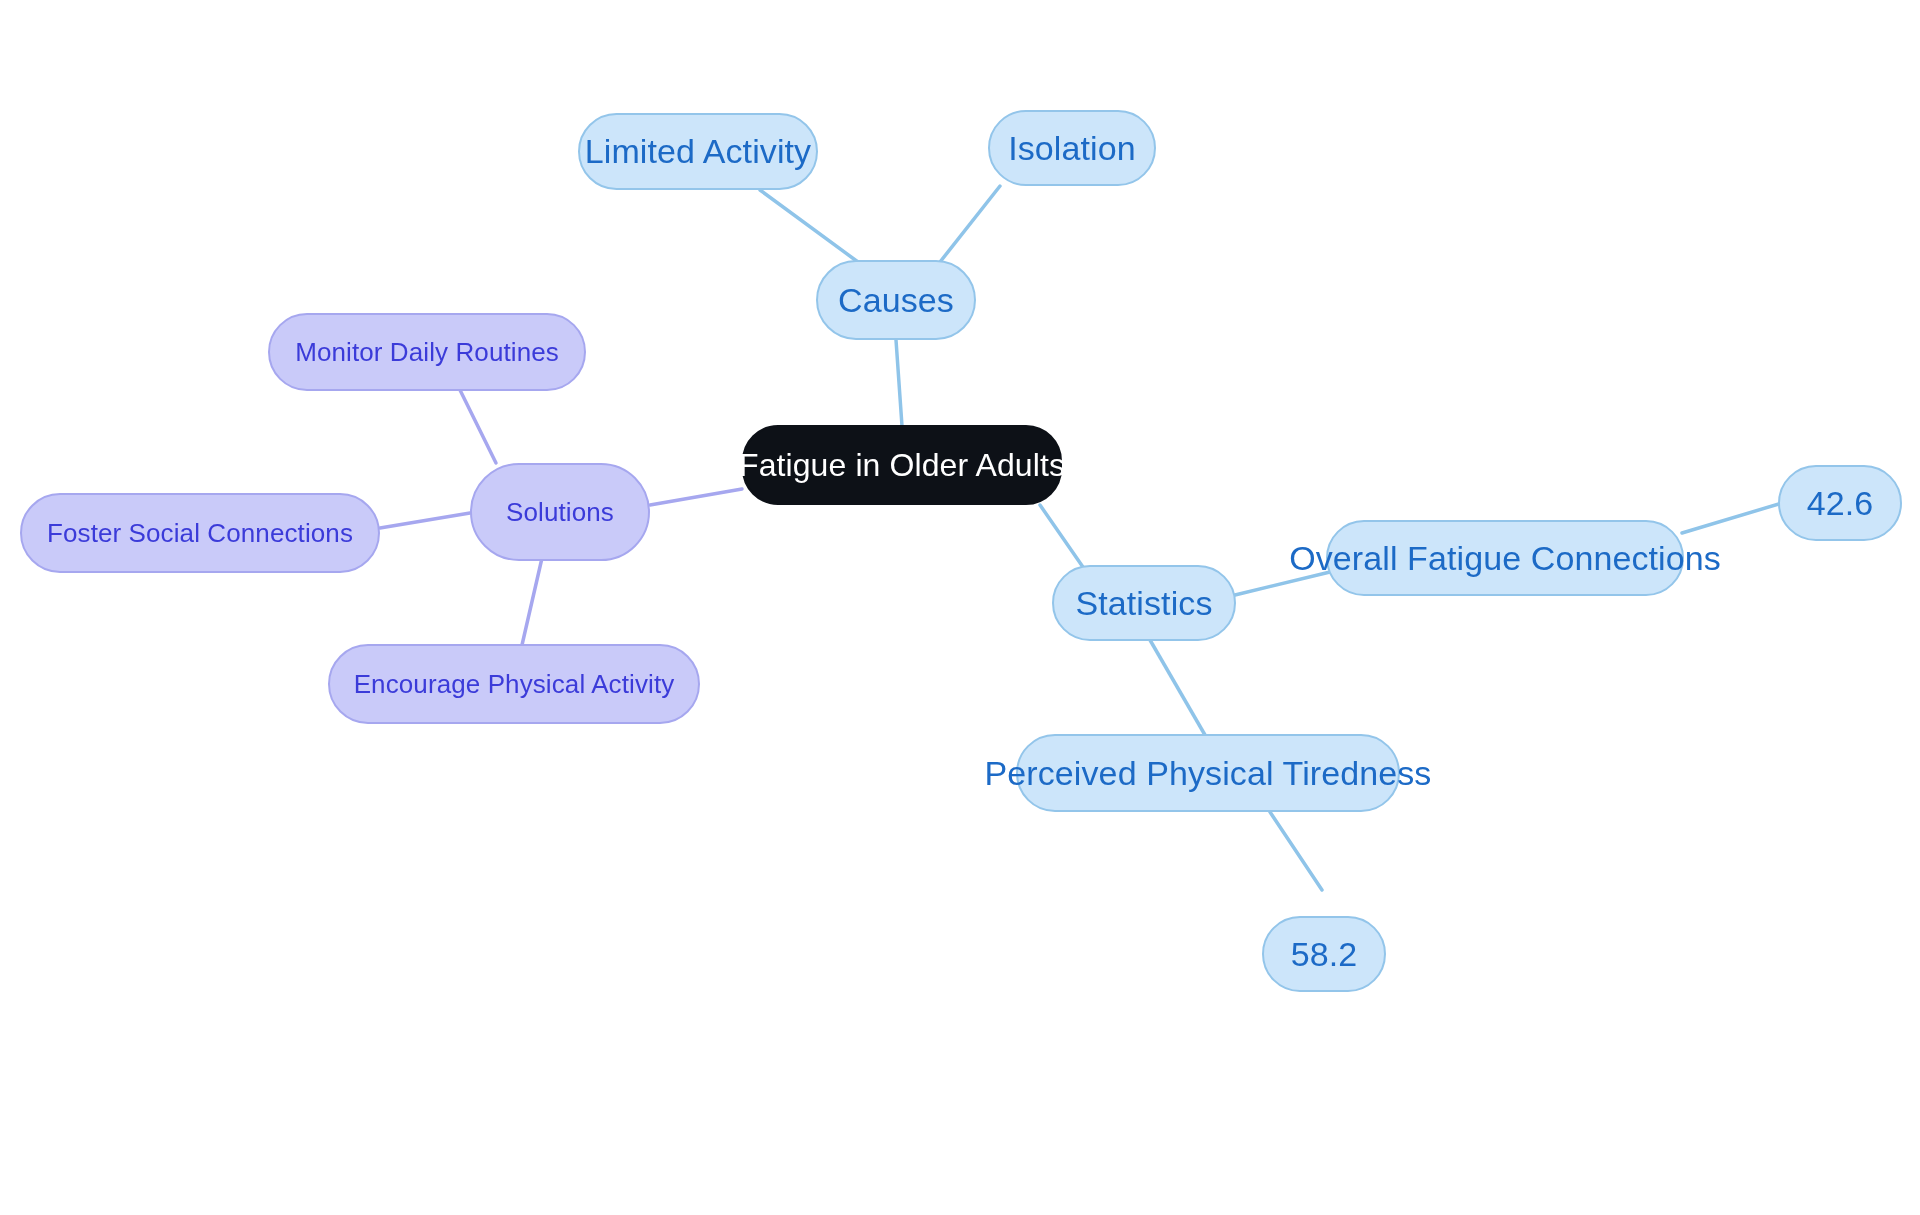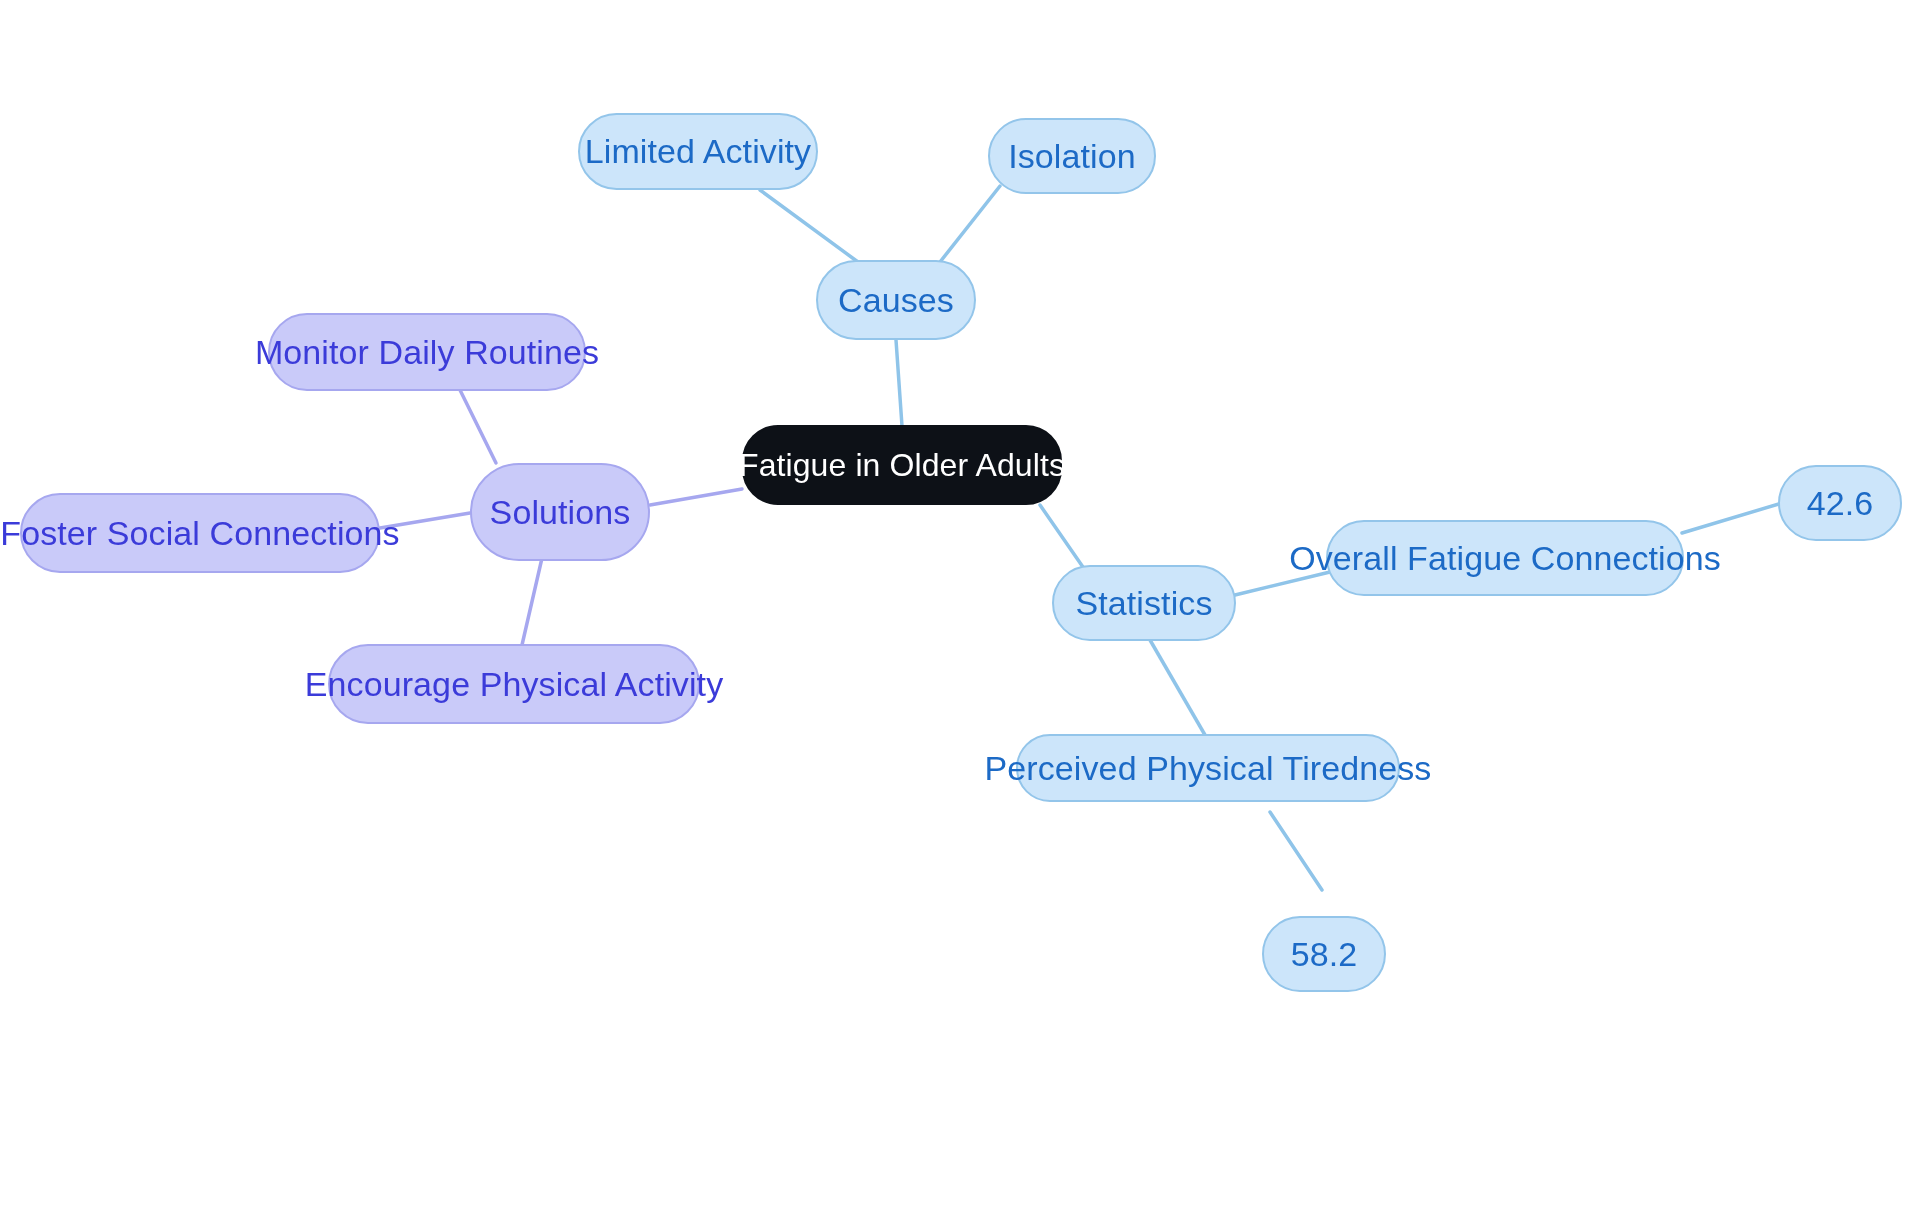--- a/index.html
+++ b/index.html
@@ -59,21 +59,21 @@
     background: #CCE5FA;
     border-color: #93C5EA;
     color: #1C6AC6;
     font-size: 34px;
   }
 
   .node-purple {
     background: #C9CAF9;
     border-color: #A6A7EF;
     color: #3B3BD9;
-    font-size: 34px;
+    font-size: 26px;
   }
 
   .logo {
     position: absolute;
     left: 1425px;
     top: 1105px;
     width: 470px;
     height: 100px;
   }
   .logo-main {
@@ -130,34 +130,34 @@
     <line x1="1150" y1="640" x2="1205" y2="735" stroke="#8FC4E9" stroke-width="3.5" stroke-linecap="round"></line>
     <line x1="1270" y1="812" x2="1322" y2="890" stroke="#8FC4E9" stroke-width="3.5" stroke-linecap="round"></line>
   </svg>
 
   <div class="node node-root" style="left:742px; top:425px; width:320px; height:80px;">Fatigue in Older Adults</div>
 
   <div class="node node-blue" style="left:816px; top:260px; width:160px; height:80px;">Causes</div>
 
   <div class="node node-blue" style="left:578px; top:113px; width:240px; height:77px;">Limited Activity</div>
 
-  <div class="node node-blue" style="left:988px; top:110px; width:168px; height:76px;margin-top:8px;">Isolation</div>
+  <div class="node node-blue" style="left:988px; top:110px; width:168px; height:76px;">Isolation</div>
 
   <div class="node node-purple" style="left:470px; top:463px; width:180px; height:98px;">Solutions</div>
 
   <div class="node node-purple" style="left:268px; top:313px; width:318px; height:78px;">Monitor Daily Routines</div>
 
   <div class="node node-purple" style="left:20px; top:493px; width:360px; height:80px;text-align:center;">Foster Social Connections</div>
 
   <div class="node node-purple" style="left:328px; top:644px; width:372px; height:80px;">Encourage Physical Activity</div>
 
   <div class="node node-blue" style="left:1052px; top:565px; width:184px; height:76px;">Statistics</div>
 
   <div class="node node-blue" style="left:1326px; top:520px; width:358px; height:76px;">Overall Fatigue Connections</div>
 
   <div class="node node-blue" style="left:1778px; top:465px; width:124px; height:76px;">42.6</div>
 
-  <div class="node node-blue" style="left:1016px; top:734px; width:384px; height:68px;">Perceived Physical Tiredness</div>
+  <div class="node node-blue" style="left:1016px; top:734px; width:384px; height:78px;">Perceived Physical Tiredness</div>
 
   <div class="node node-blue" style="left:1262px; top:916px; width:124px; height:76px;">58.2</div>
 
 
 </div>
 
 </body></html>

